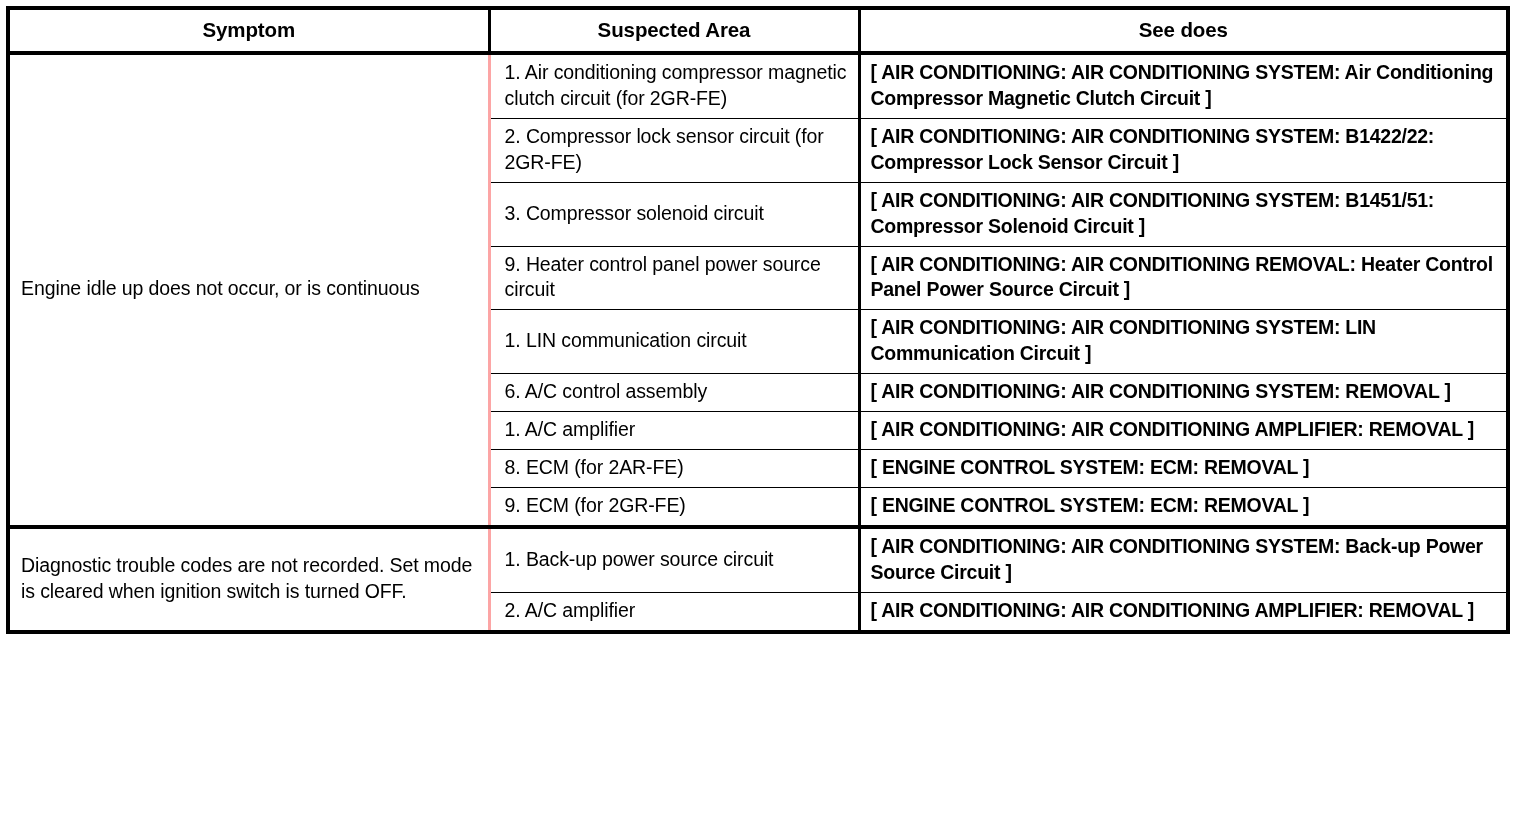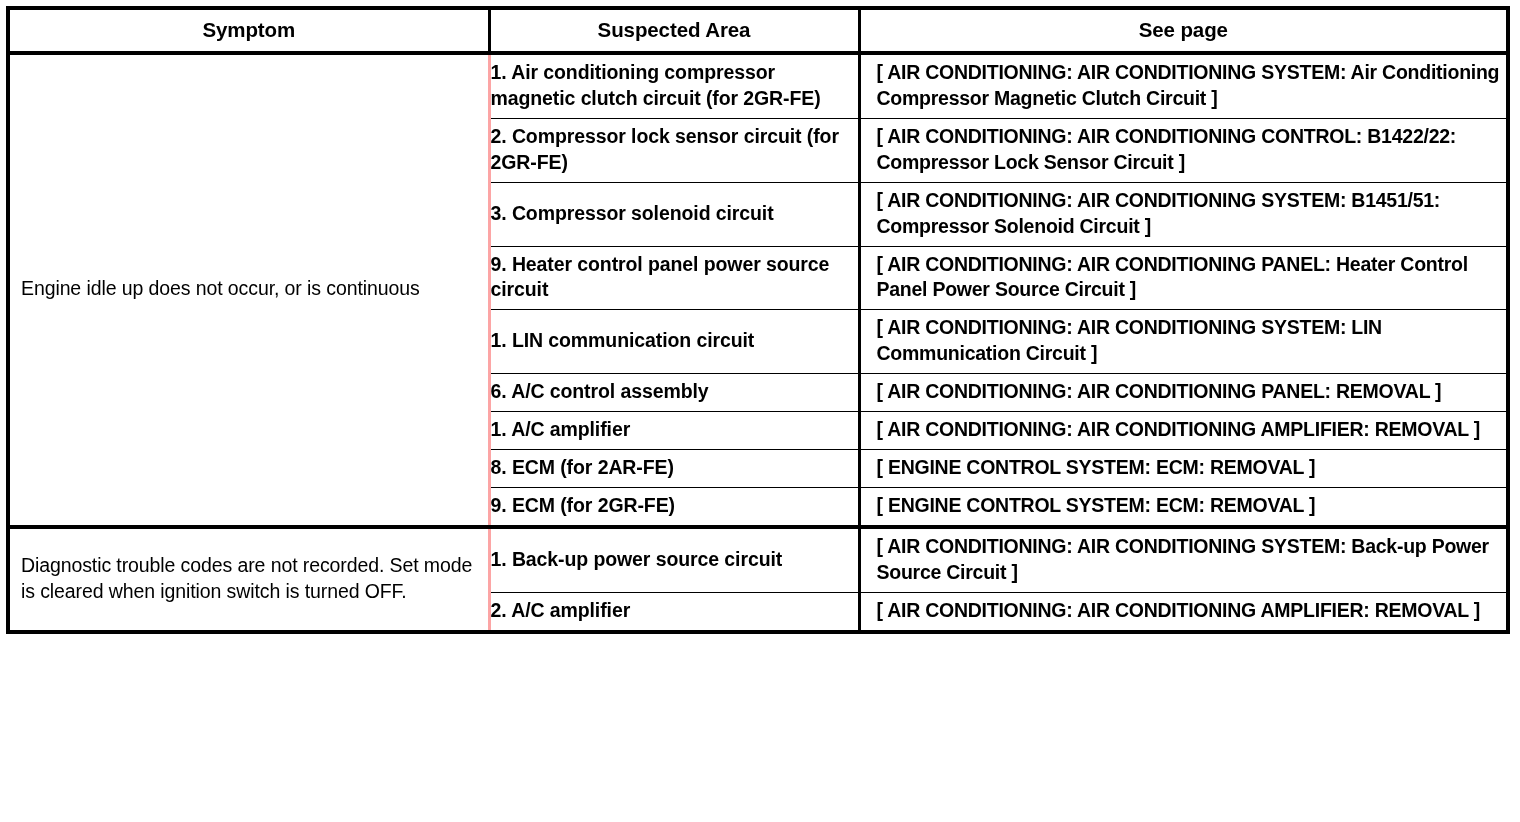--- a/index.html
+++ b/index.html
@@ -63,32 +63,32 @@
 
   td.symptom-cell {
     vertical-align: middle;
     font-weight: normal;
     padding-left: 11px;
     padding-right: 12px;
     border-right: 3px solid #fca5a5;
   }
 
   td.area-cell {
-    font-weight: bold;
-    padding-left: 0;
+    font-weight: normal;
+    padding-left: 14px;
     padding-right: 8px;
     border-right: 3px solid #000;
   }
 
   th.area-head { border-right: 3px solid #000; border-left: 3px solid #000; text-align: center; }
   th.symptom-head { border-right: 3px solid #000; }
 
   td.page-cell {
     font-weight: bold;
-    padding-left: 16px;
+    padding-left: 10px;
     padding-right: 6px;
     letter-spacing: -0.25px;
   }
 
   
   tr.group-start > td,
   tr.group-start > th {
     border-top: 4px solid #000;
   }
 </style>
@@ -99,48 +99,48 @@
   <table class="symptom-table">
     <colgroup>
       <col class="c-symptom">
       <col class="c-area">
       <col class="c-page">
     </colgroup>
     <thead>
       <tr>
         <th class="symptom-head">Symptom</th>
         <th class="area-head">Suspected Area</th>
-        <th>See page</th>
+        <th>See does</th>
       </tr>
     </thead>
     <tbody id="table-body">
         <tr>
           <td class="symptom-cell" rowspan="9">Engine idle up does not occur, or is continuous</td>
           <td class="area-cell">1. Air conditioning compressor magnetic clutch circuit (for 2GR-FE)</td>
           <td class="page-cell">[ AIR CONDITIONING: AIR CONDITIONING SYSTEM: Air Conditioning Compressor Magnetic Clutch Circuit ]</td>
         </tr>
         <tr>
           <td class="area-cell">2. Compressor lock sensor circuit (for 2GR-FE)</td>
-          <td class="page-cell">[ AIR CONDITIONING: AIR CONDITIONING CONTROL: B1422/22: Compressor Lock Sensor Circuit ]</td>
+          <td class="page-cell">[ AIR CONDITIONING: AIR CONDITIONING SYSTEM: B1422/22: Compressor Lock Sensor Circuit ]</td>
         </tr>
         <tr>
           <td class="area-cell">3. Compressor solenoid circuit</td>
           <td class="page-cell">[ AIR CONDITIONING: AIR CONDITIONING SYSTEM: B1451/51: Compressor Solenoid Circuit ]</td>
         </tr>
         <tr>
           <td class="area-cell">9. Heater control panel power source circuit</td>
-          <td class="page-cell">[ AIR CONDITIONING: AIR CONDITIONING PANEL: Heater Control Panel Power Source Circuit ]</td>
+          <td class="page-cell">[ AIR CONDITIONING: AIR CONDITIONING REMOVAL: Heater Control Panel Power Source Circuit ]</td>
         </tr>
         <tr>
           <td class="area-cell">1. LIN communication circuit</td>
           <td class="page-cell">[ AIR CONDITIONING: AIR CONDITIONING SYSTEM: LIN Communication Circuit ]</td>
         </tr>
         <tr>
           <td class="area-cell">6. A/C control assembly</td>
-          <td class="page-cell">[ AIR CONDITIONING: AIR CONDITIONING PANEL: REMOVAL ]</td>
+          <td class="page-cell">[ AIR CONDITIONING: AIR CONDITIONING SYSTEM: REMOVAL ]</td>
         </tr>
         <tr>
           <td class="area-cell">1. A/C amplifier</td>
           <td class="page-cell">[ AIR CONDITIONING: AIR CONDITIONING AMPLIFIER: REMOVAL ]</td>
         </tr>
         <tr>
           <td class="area-cell">8. ECM (for 2AR-FE)</td>
           <td class="page-cell">[ ENGINE CONTROL SYSTEM: ECM: REMOVAL ]</td>
         </tr>
         <tr>

